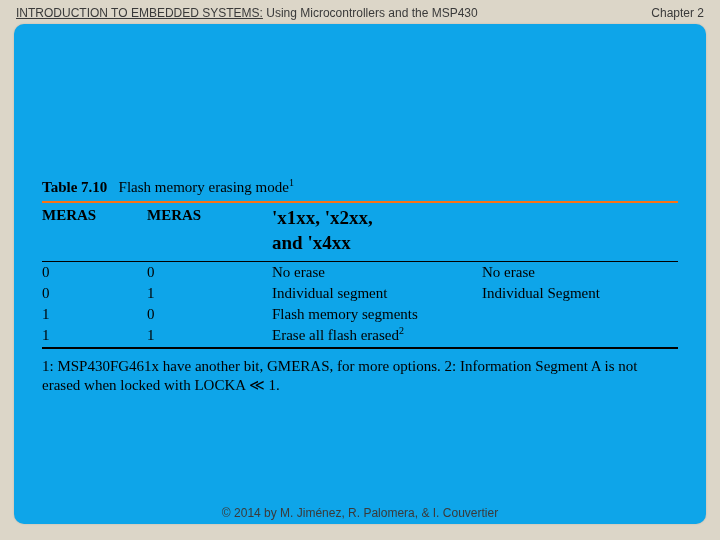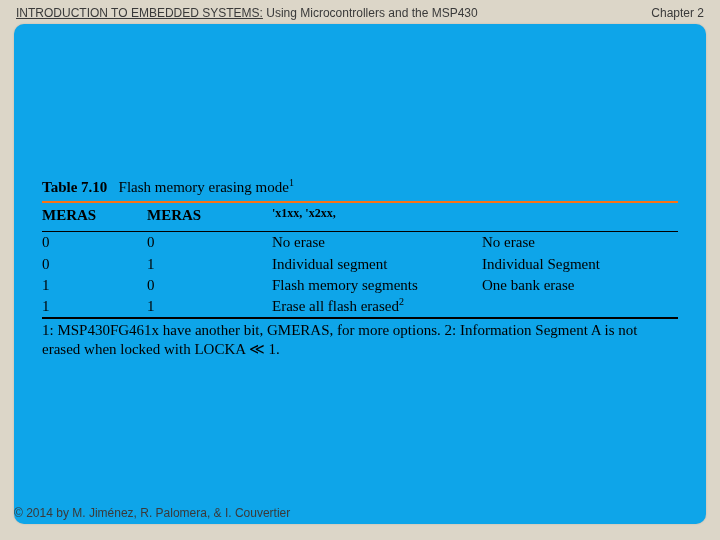--- a/index.html
+++ b/index.html
@@ -55,30 +55,31 @@
     font-weight: 700;
   }
   .tbody .row {
     display: flex;
     padding: 1px 0;
   }
   .c1 { width: 105px; flex: 0 0 105px; }
   .c2 { width: 125px; flex: 0 0 125px; }
   .c3 { width: 210px; flex: 0 0 210px; }
   .c4 { flex: 1 1 auto; }
-  .c3sub { font-weight: 700; font-size: 12px; }
+  .c3sub { font-weight: 700; font-size: 19px; }
   sup { font-size: 10px; vertical-align: super; line-height: 0; }
   .footnote {
-    padding-top: 2px;
+    padding-top: 8px;
     font-size: 15px;
   }
   .footer {
     position: absolute;
     left: 0; right: 0;
     bottom: 4px;
+    text-align: center;
     font-size: 12px;
     color: #3a3a3a;
     font-family: "Trebuchet MS", Arial, sans-serif;
   }
 </style>
 </head>
 <body>
 
 <div class="hdr">
   <span class="hdr-title">
@@ -95,40 +96,40 @@
       <span class="tnum">Table 7.10</span>
       &nbsp;&nbsp;<span>Flash memory erasing mode</span><sup>1</sup>
     </div>
 
     <div class="tbl">
       <div class="thead">
         <div class="c1">MERAS</div>
         <div class="c2">MERAS</div>
         <div class="c3">
           <div class="c3sub">'x1xx, 'x2xx,</div>
+          <div class="c3sub">and 'x4xx</div>
         </div>
       </div>
       <div class="tbody">
         <div class="row">
           <div class="c1">0</div>
           <div class="c2">0</div>
           <div class="c3"><span>No erase</span><sup></sup></div>
           <div class="c4">No erase</div>
         </div>
         <div class="row">
           <div class="c1">0</div>
           <div class="c2">1</div>
           <div class="c3"><span>Individual segment</span><sup></sup></div>
           <div class="c4">Individual Segment</div>
         </div>
         <div class="row">
           <div class="c1">1</div>
           <div class="c2">0</div>
           <div class="c3"><span>Flash memory segments</span><sup></sup></div>
-          <div class="c4">One bank erase</div>
         </div>
         <div class="row">
           <div class="c1">1</div>
           <div class="c2">1</div>
           <div class="c3"><span>Erase all flash erased</span><sup>2</sup></div>
         </div>
       </div>
     </div>
 
     <div class="footnote">1: MSP430FG461x have another bit, GMERAS, for more options. 2: Information Segment A is not erased when locked with LOCKA ≪ 1.</div>

